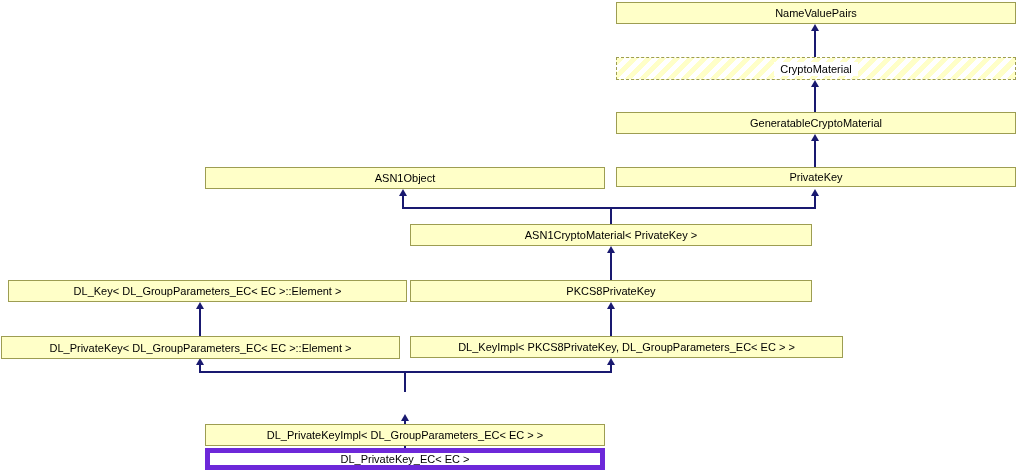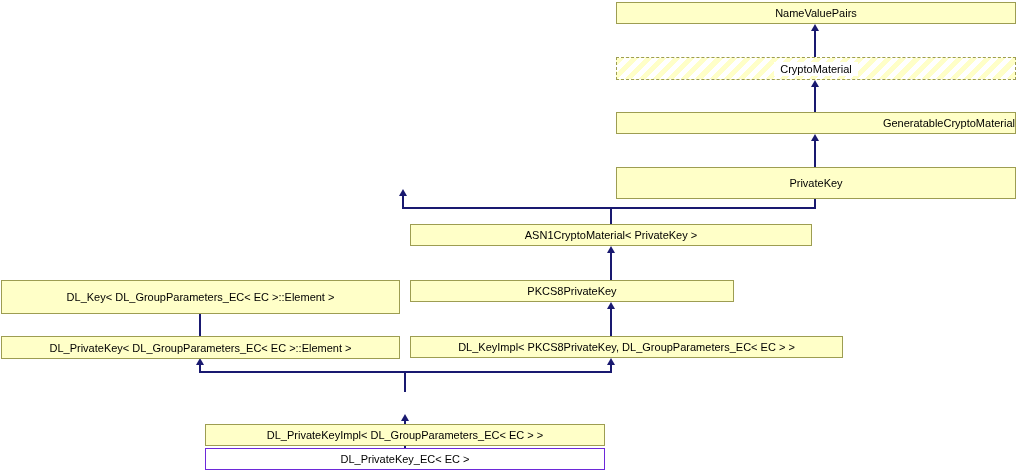--- a/index.html
+++ b/index.html
@@ -33,21 +33,21 @@
   .node.hatched {
     background: repeating-linear-gradient(135deg, #ffffc8 0px, #ffffc8 5px, #ffffff 5px, #ffffff 10px);
     border: 1px dashed #9d9d52;
   }
   .node.hatched .node-label {
     background: #ffffff;
     padding: 1px 6px;
   }
   .node.current {
     background: #ffffff;
-    border: 1px solid #6d28d9;
+    border: 5px solid #6d28d9;
     cursor: default;
   }
   .edge-v, .edge-h {
     position: absolute;
   }
   .arrowhead {
     position: absolute;
     width: 0;
     height: 0;
     border-left: 4px solid transparent;
@@ -83,33 +83,36 @@
     <div class="arrowhead" style="left: 607px; top: 358px; border-bottom: 7px solid rgb(25, 25, 112);"></div>
     <div class="edge-v" style="left: 404px; top: 371px; width: 2px; height: 21px; background: rgb(25, 25, 112);"></div>
     <div class="edge-v" style="left: 404px; top: 420px; width: 2px; height: 28px; background: rgb(25, 25, 112);"></div>
     <div class="arrowhead" style="left: 401px; top: 414px; border-bottom: 7px solid rgb(25, 25, 112);"></div>
     <div class="node solid" style="left: 616px; top: 2px; width: 400px; height: 22px;">
       <span class="node-label">NameValuePairs</span>
     </div>
     <div class="node hatched" style="left: 616px; top: 57px; width: 400px; height: 23px;">
       <span class="node-label">CryptoMaterial</span>
     </div>
-    <div class="node solid" style="left: 616px; top: 112px; width: 400px; height: 22px; justify-content: flex-end;">
+    <div class="node solid" style="left: 616px; top: 112px; width: 400px; height: 22px;">
       <span class="node-label">GeneratableCryptoMaterial</span>
     </div>
-    <div class="node solid" style="left: 616px; top: 167px; width: 400px; height: 32px;">
+    <div class="node solid" style="left: 205px; top: 167px; width: 400px; height: 22px;">
+      <span class="node-label">ASN1Object</span>
+    </div>
+    <div class="node solid" style="left: 616px; top: 167px; width: 400px; height: 20px;">
       <span class="node-label">PrivateKey</span>
     </div>
     <div class="node solid" style="left: 410px; top: 224px; width: 402px; height: 22px;">
       <span class="node-label">ASN1CryptoMaterial&lt; PrivateKey &gt;</span>
     </div>
-    <div class="node solid" style="left: 1px; top: 280px; width: 399px; height: 34px;">
+    <div class="node solid" style="left: 8px; top: 280px; width: 399px; height: 22px;">
       <span class="node-label">DL_Key&lt; DL_GroupParameters_EC&lt; EC &gt;::Element &gt;</span>
     </div>
-    <div class="node solid" style="left: 410px; top: 280px; width: 324px; height: 22px;">
+    <div class="node solid" style="left: 410px; top: 280px; width: 402px; height: 22px;">
       <span class="node-label">PKCS8PrivateKey</span>
     </div>
     <div class="node solid" style="left: 1px; top: 336px; width: 399px; height: 23px;">
       <span class="node-label">DL_PrivateKey&lt; DL_GroupParameters_EC&lt; EC &gt;::Element &gt;</span>
     </div>
     <div class="node solid" style="left: 410px; top: 336px; width: 433px; height: 22px;">
       <span class="node-label">DL_KeyImpl&lt; PKCS8PrivateKey, DL_GroupParameters_EC&lt; EC &gt; &gt;</span>
     </div>
     <div class="node solid" style="left: 205px; top: 392px; width: 400px; height: 22px; margin-top: 32px;">
       <span class="node-label">DL_PrivateKeyImpl&lt; DL_GroupParameters_EC&lt; EC &gt; &gt;</span>

